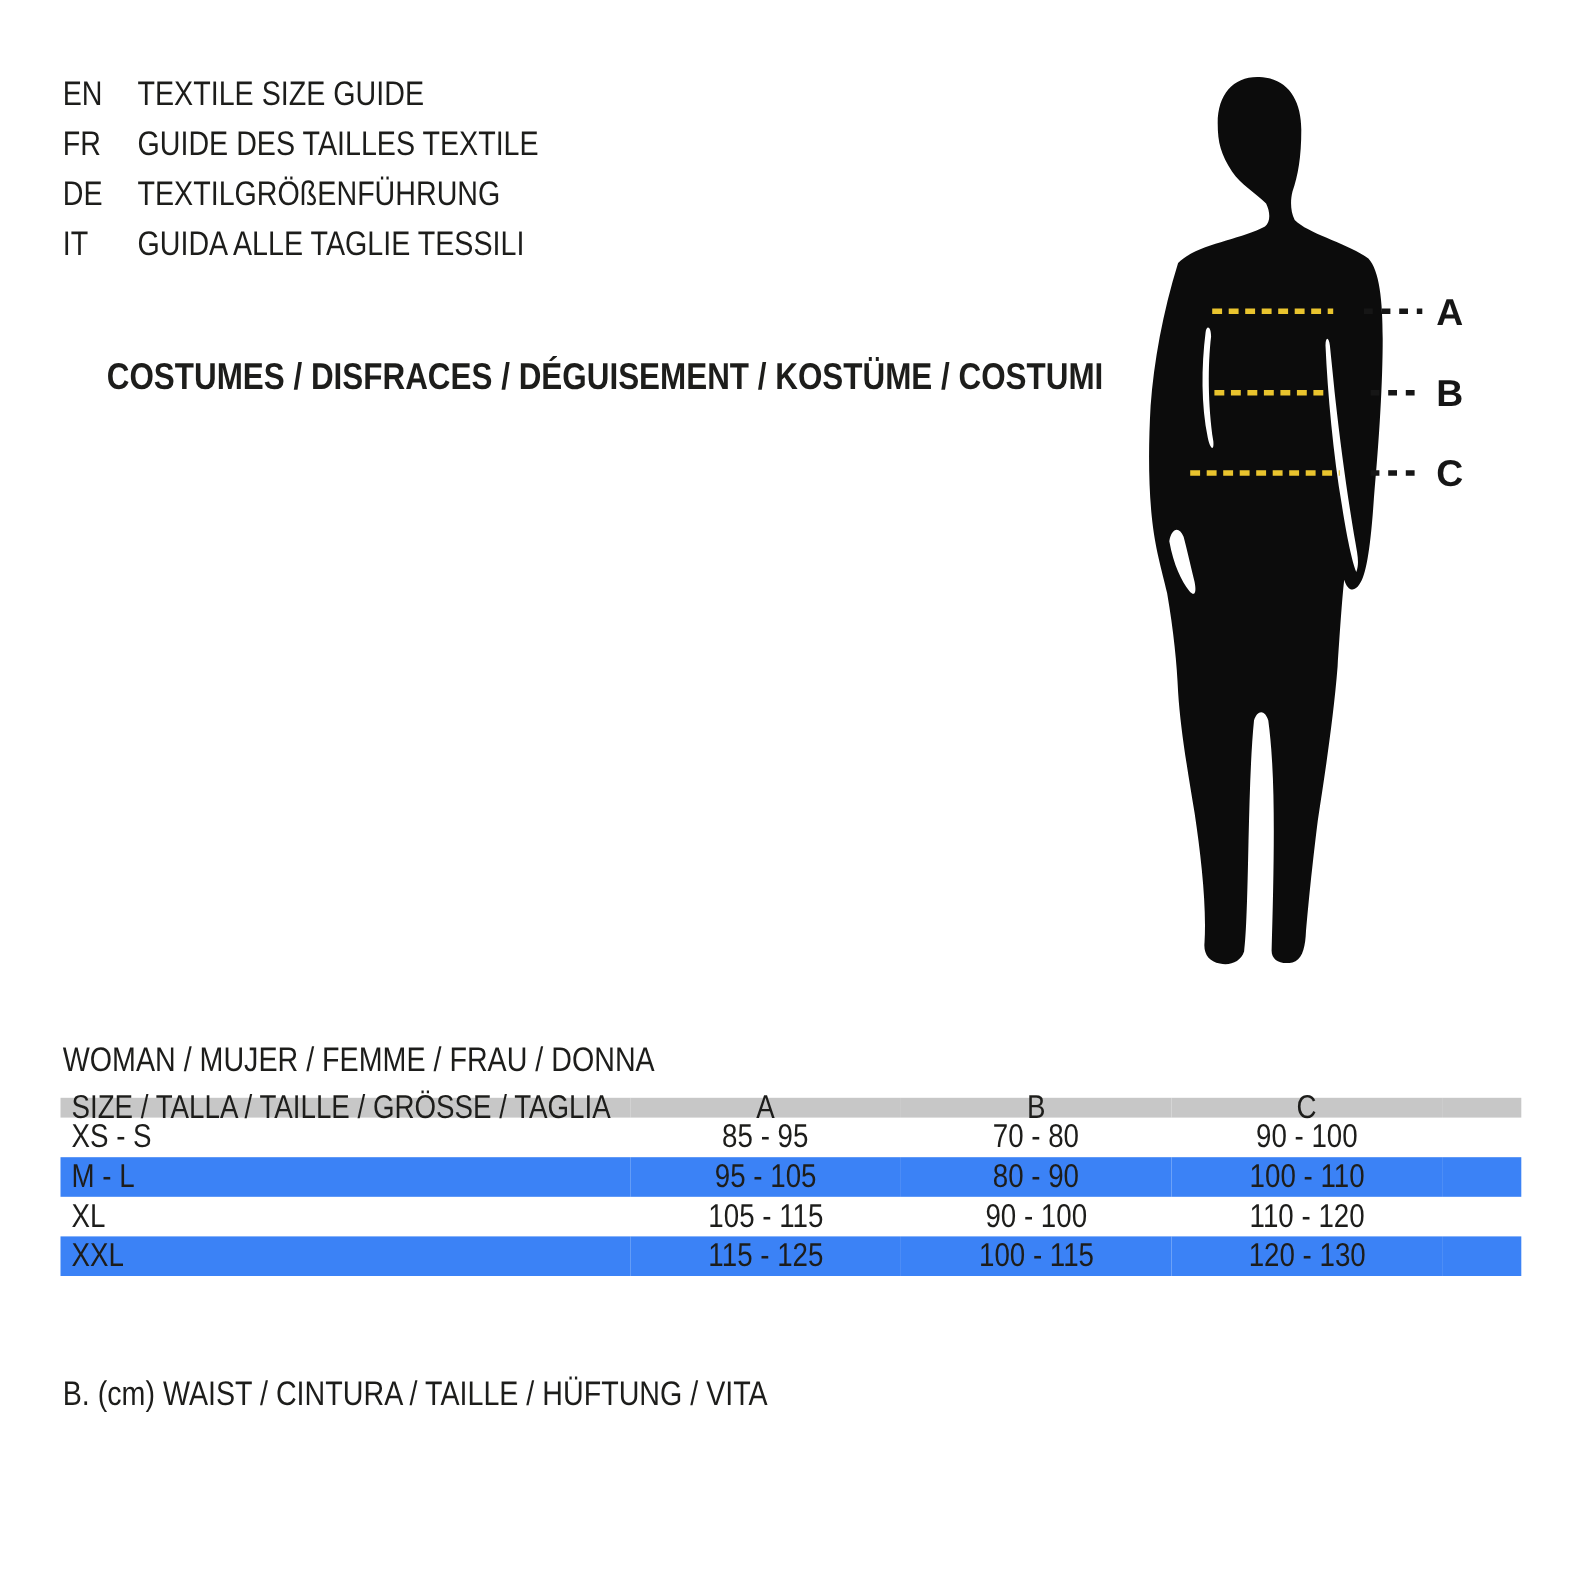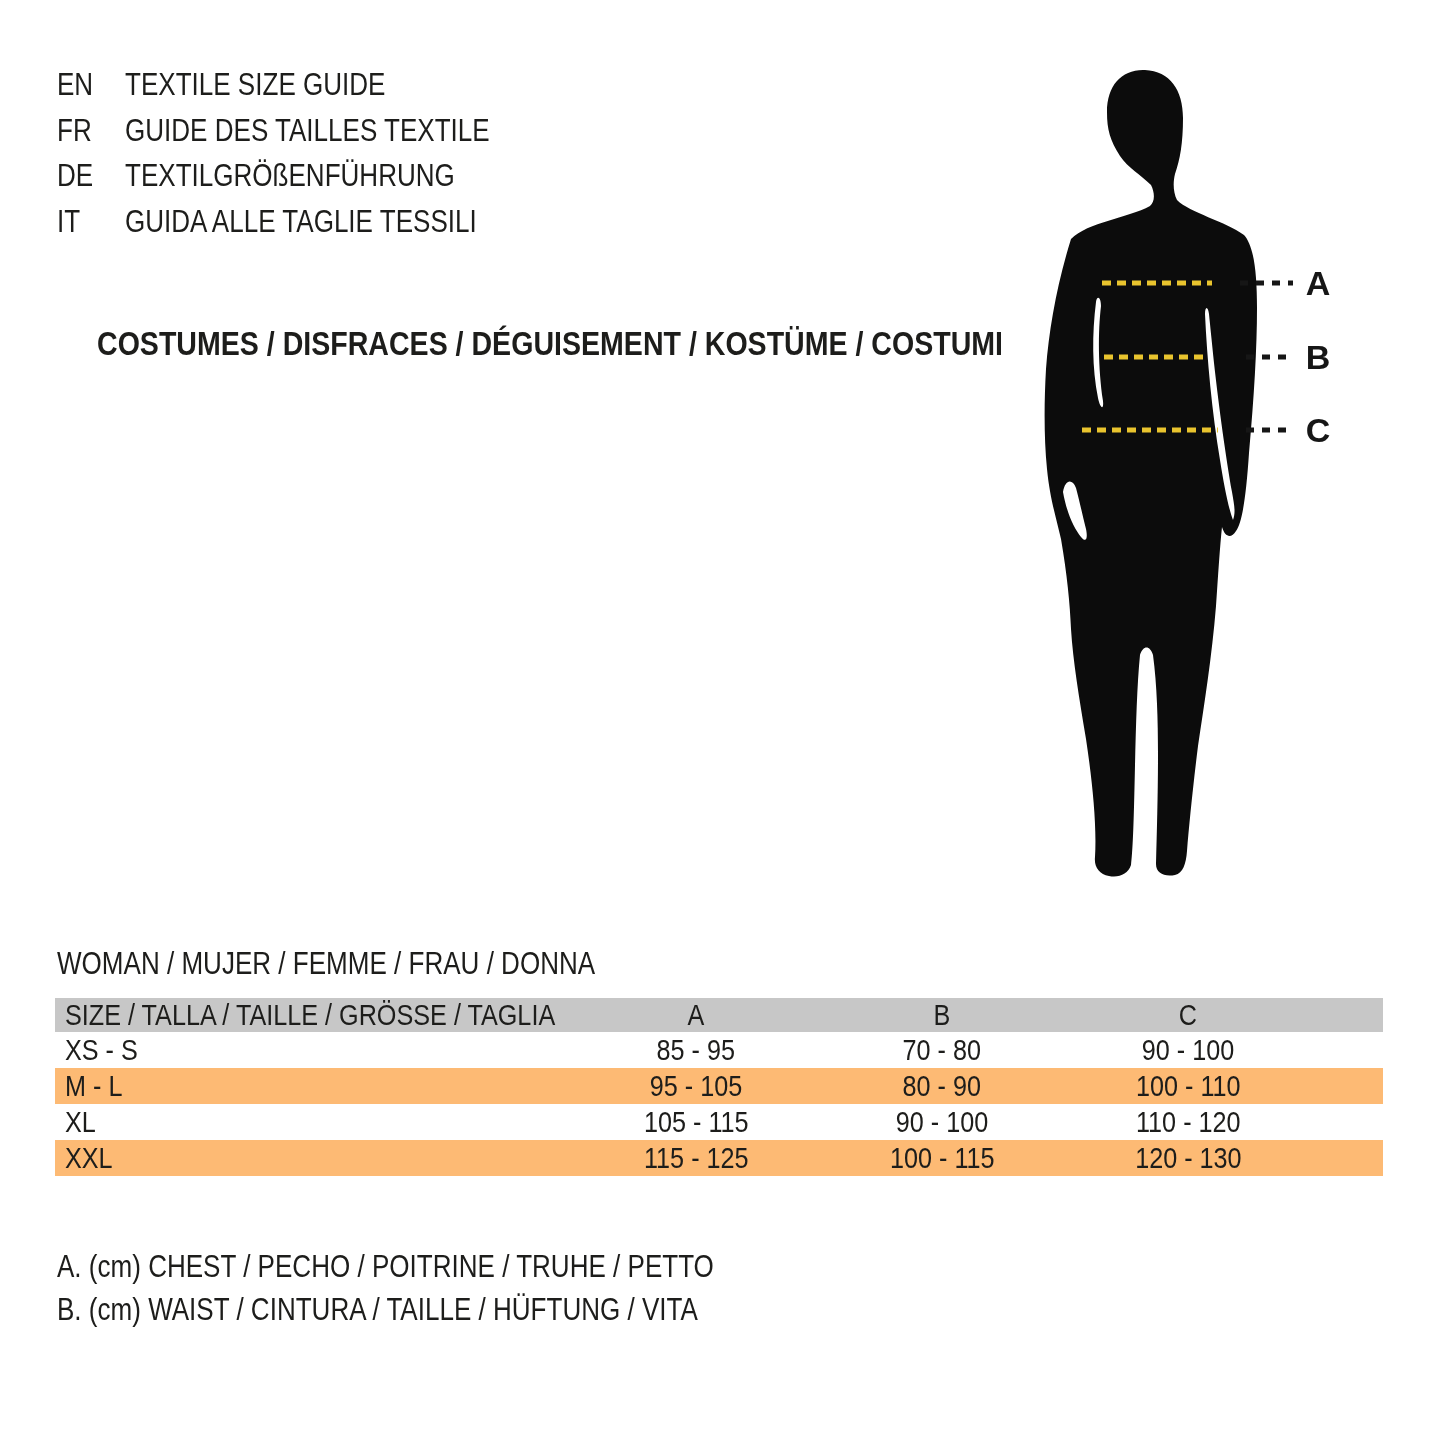--- a/index.html
+++ b/index.html
@@ -34,22 +34,22 @@
     display:grid;
     grid-template-columns:518px 246px 246px 246px 72px;
     font-size:30px;
   }
   .st-row { display:contents; }
   .st-cell {
     height:36px; display:flex; align-items:center; justify-content:center;
     box-sizing:border-box;
   }
   .st-cell.label { justify-content:flex-start; padding-left:10px; }
-  .st-row.header .st-cell { height:34px; background:#c7c7c7; }
-  .st-row.alt .st-cell { background:#fdba74; }
+  .st-row.header .st-cell { height:18px; background:#c7c7c7; }
+  .st-row.alt .st-cell { background:#3b82f6; }
 
   .legend-block { position:absolute; left:57px; top:1245px; font-size:31px; line-height:43px; }
 </style>
 </head>
 <body>
 
 <div class="lang-block">
   <div class="lang-row">
     <span class="lang-code"><span class="cx">EN</span></span>
     <span class="cx">TEXTILE SIZE GUIDE</span>
@@ -202,15 +202,14 @@
         <span class="cx-c">100 - 115</span>
       </div>
     <div class="st-cell">
         <span class="cx-c">120 - 130</span>
       </div>
     <div class="st-cell"></div>
   </div>
 </div>
 
 <div class="legend-block">
-  <div><span class="cx">A. (cm) CHEST / PECHO / POITRINE / TRUHE / PETTO</span></div>
   <div><span class="cx">B. (cm) WAIST / CINTURA / TAILLE / HÜFTUNG / VITA</span></div>
 </div>
 
 </body></html>

